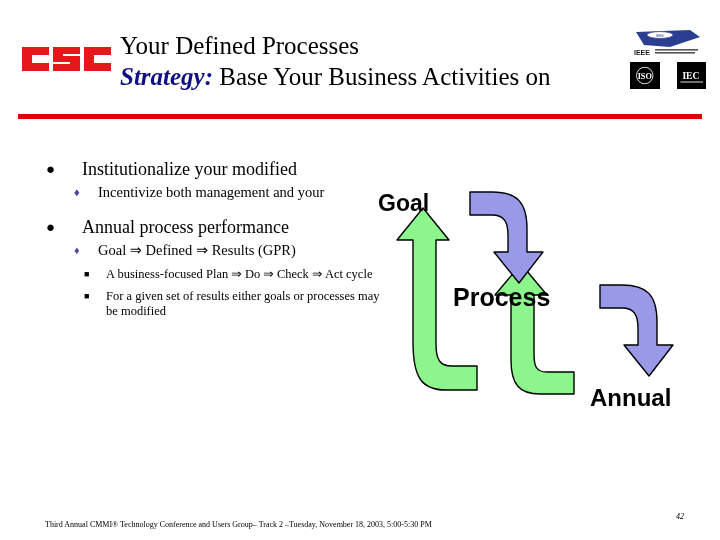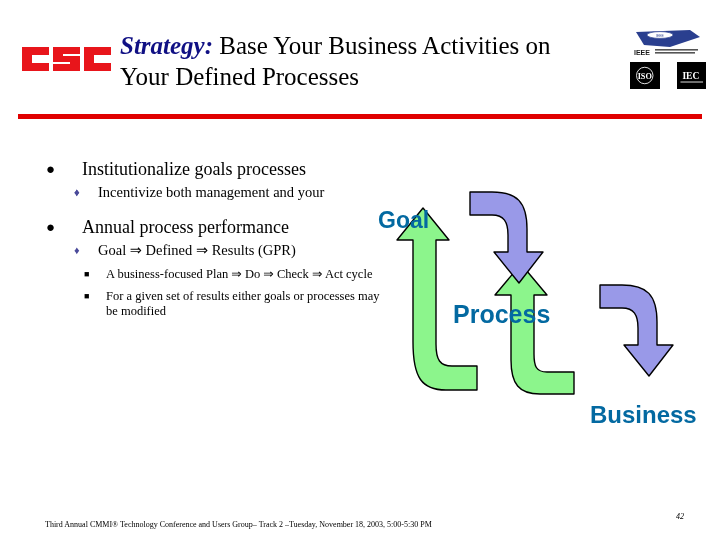--- a/index.html
+++ b/index.html
@@ -135,23 +135,22 @@
     position: absolute;
     left: 370px; top: 182px;
     width: 345px;
     height: 245px;
   }
   #diagram svg { display: block; }
   .diag-label {
     position: absolute;
     font-family: "Liberation Sans", sans-serif;
     font-weight: bold;
-    color: #0369a1;
+    color: #000000;
     white-space: nowrap;
-    margin-top: 17px;
   }
   #label-goal {
     left: 8px; top: 8px;
     font-size: 23px;
   }
   #label-process {
     left: 83px; top: 101px;
     font-size: 25px;
     text-align: center;
   }
@@ -191,22 +190,22 @@
         <path d="M2 9 L29 9 L29 17 L12 17 L12 25 L29 25 L29 33 L2 33 Z"></path>
 
         <path d="M33 9 L60 9 L60 16 L43 16 L43 18 L60 18 L60 33 L33 33 L33 26 L50 26 L50 24 L33 24 Z"></path>
 
         <path d="M64 9 L91 9 L91 17 L74 17 L74 25 L91 25 L91 33 L64 33 Z"></path>
       </g>
     </svg>
   </div>
 
   <div id="title-block">
+    <div class="title-line">Your Defined Processes</div>
     <div class="title-line"><span class="title-strategy">Strategy:</span><span> Base Your Business Activities on</span></div>
-    <div class="title-line">Your Defined Processes</div>
   </div>
 
   <div id="cert-logos">
     <svg id="ieee-logo" viewBox="0 0 72 30" xmlns="http://www.w3.org/2000/svg">
       <path d="M6 4 L60 2 L70 9 L40 19 L14 17 Z" fill="#2a3f8f"></path>
       <ellipse cx="30" cy="7" rx="13" ry="3.4" fill="#ffffff" stroke="#2a3f8f" stroke-width="0.7"></ellipse>
       <text x="30" y="8.6" font-family="Liberation Sans, sans-serif" font-size="3.4" fill="#2a3f8f" text-anchor="middle">IEEE</text>
       <text x="4" y="27" font-family="Liberation Sans, sans-serif" font-size="7" font-weight="bold" fill="#1a1a1a">IEEE</text>
       <rect x="25" y="21" width="43" height="1.6" fill="#555555"></rect>
       <rect x="25" y="24" width="40" height="1.6" fill="#555555"></rect>
@@ -225,21 +224,21 @@
     </div>
   </div>
 
   <div id="red-rule"></div>
 </div>
 
 <div id="content">
 
   <div class="lvl1">
     <span class="mark">●</span>
-    <span>Institutionalize goals processes</span>
+    <span>Institutionalize your modified</span>
   </div>
 
   <div class="lvl2 sub2">
     <span class="mark">♦</span>
   </div>
 
   <div class="lvl2 sub2">
     <span class="mark">♦</span>
     <span>Incentivize both management and your</span>
   </div>
@@ -279,17 +278,17 @@
              L124 70 L149 101 L173 70 L157 70 L157 47
              C157 20 147 10 122 10 Z" fill="#9999e8" stroke="#000000" stroke-width="1.4" stroke-linejoin="round"></path>
 
     <path d="M230 103 L230 126 L252 126 C264 126 268 133 268 146 L268 163
              L254 163 L279 194 L303 163 L287 163 L287 140
              C287 113 277 103 252 103 Z" fill="#9999e8" stroke="#000000" stroke-width="1.4" stroke-linejoin="round"></path>
   </svg>
 
   <div class="diag-label" id="label-goal">Goal</div>
   <div class="diag-label" id="label-process">Process</div>
-  <div class="diag-label" id="label-results">Business</div>
+  <div class="diag-label" id="label-results">Annual</div>
 </div>
 
 <div id="footer-text">Third Annual CMMI® Technology Conference and Users Group– Track 2 –Tuesday, November 18, 2003, 5:00-5:30 PM</div>
 <div id="footer-page">42</div>
 
 </body></html>

